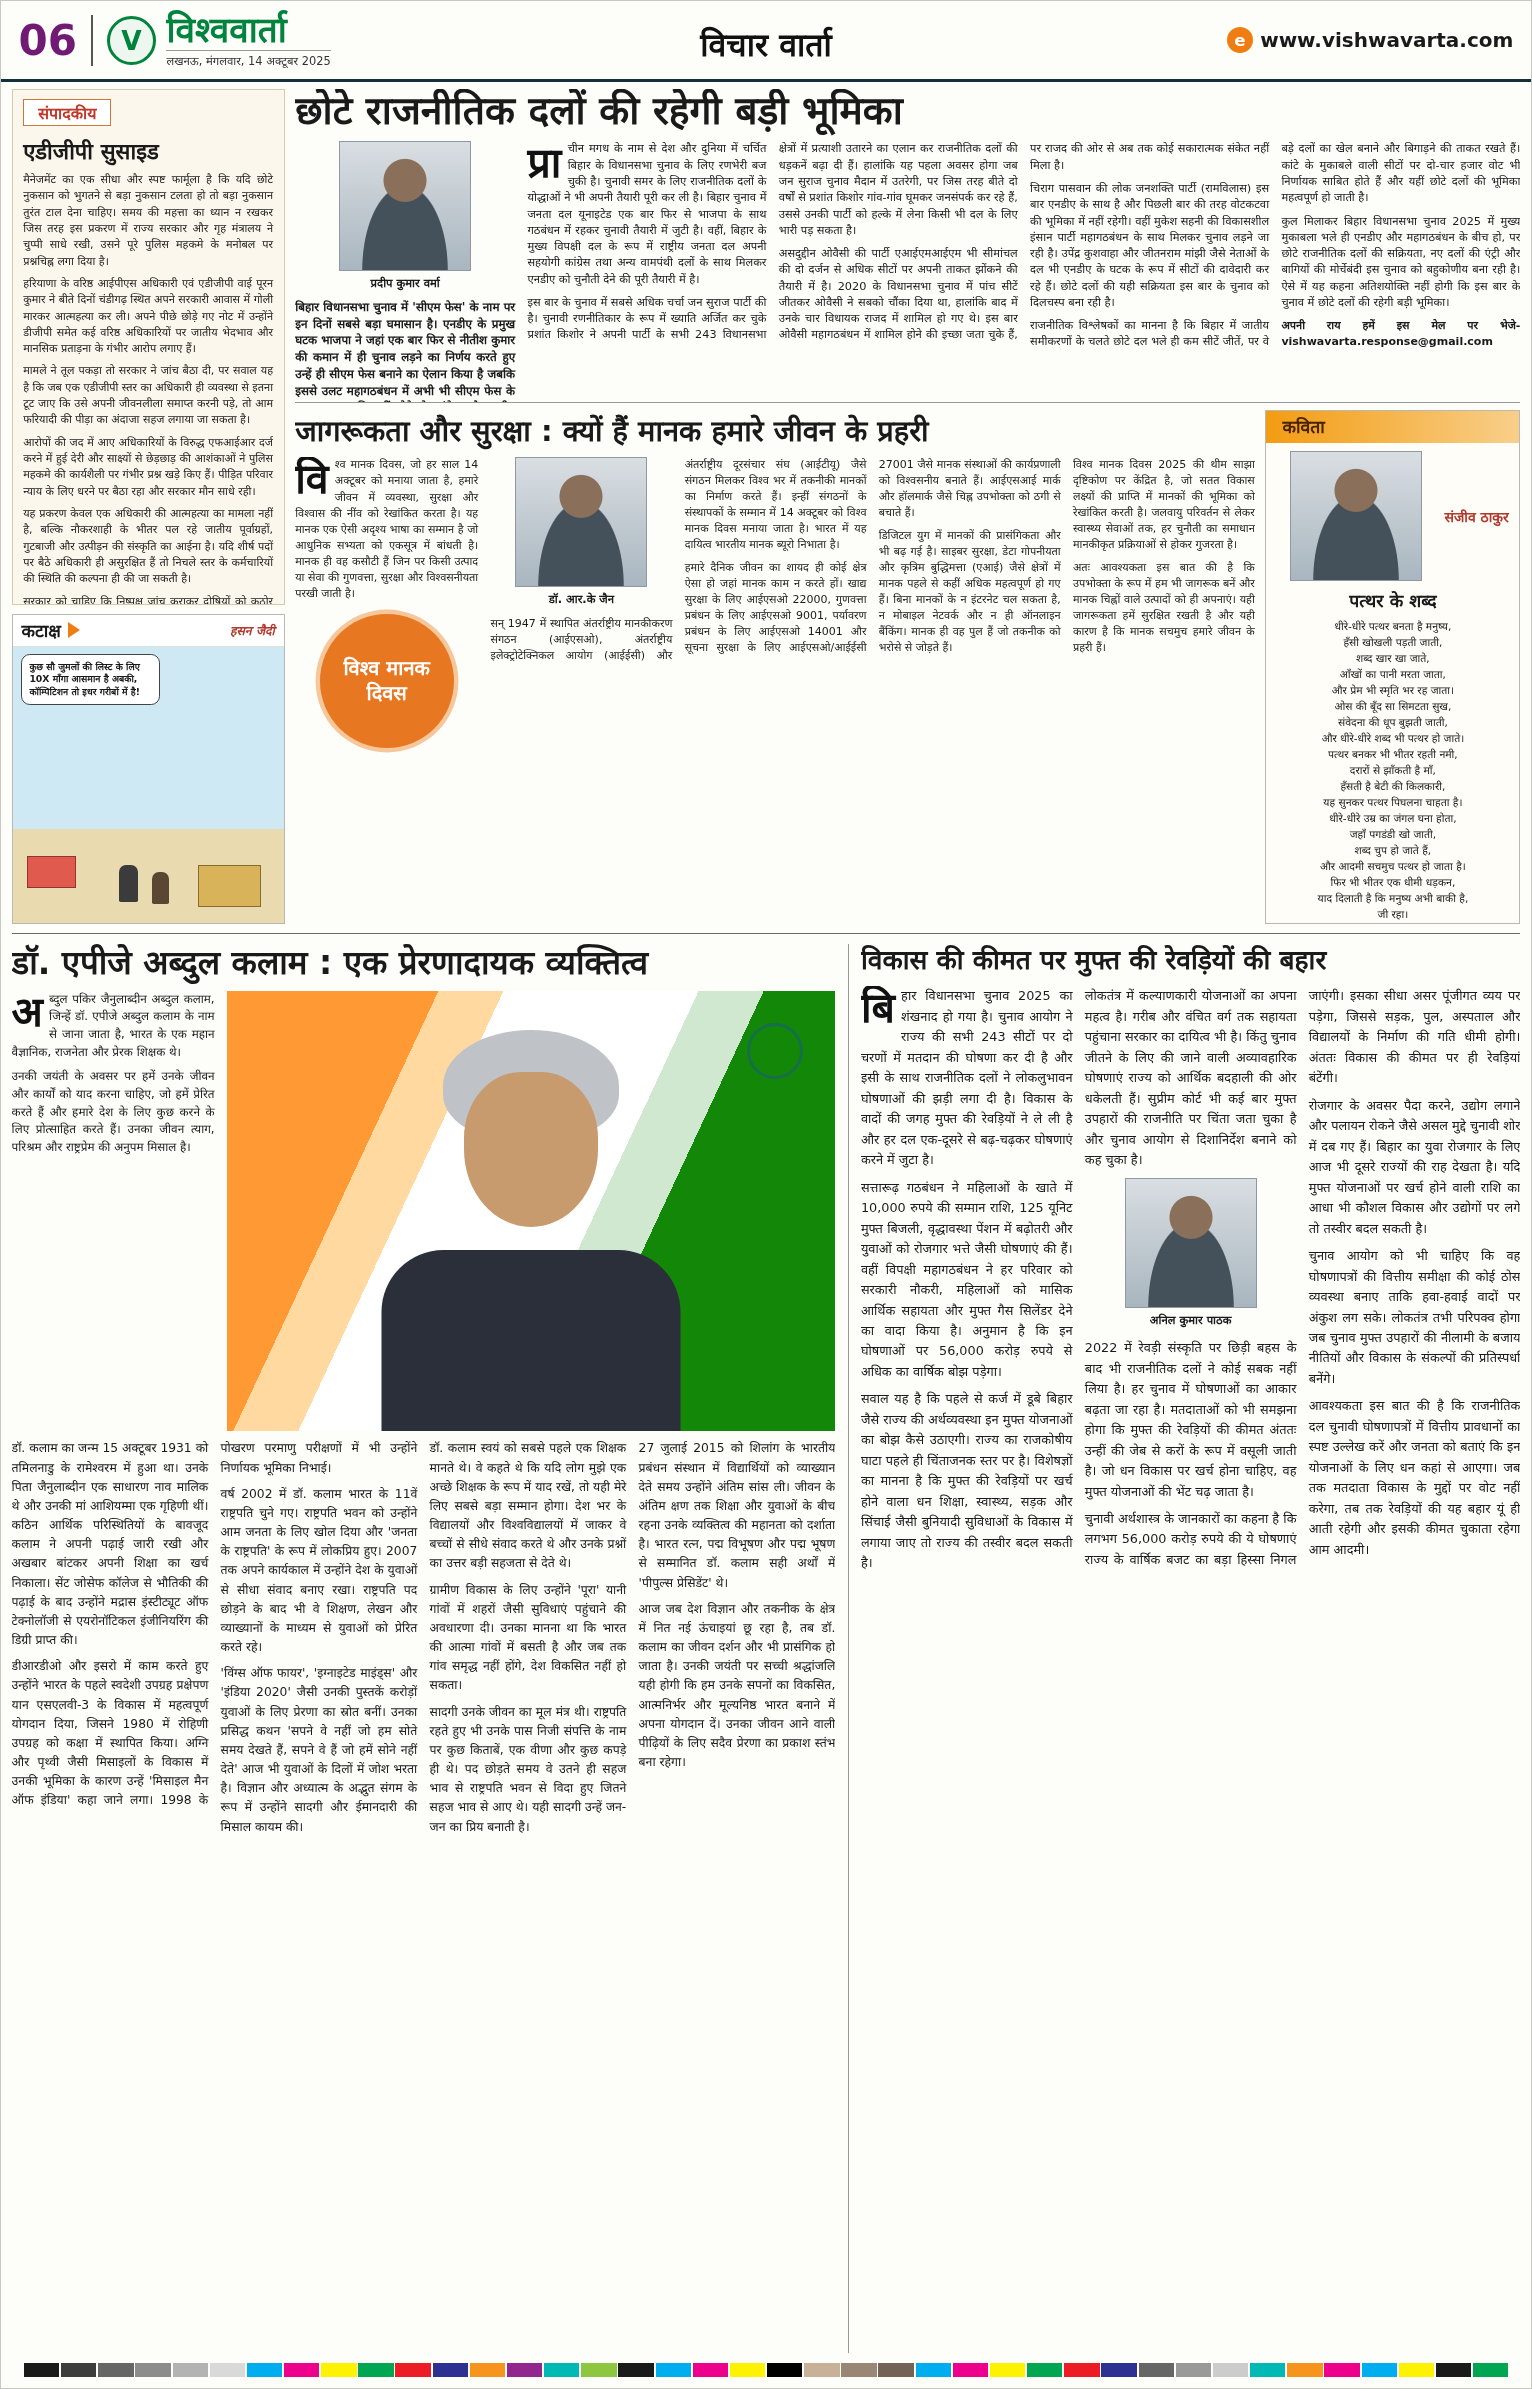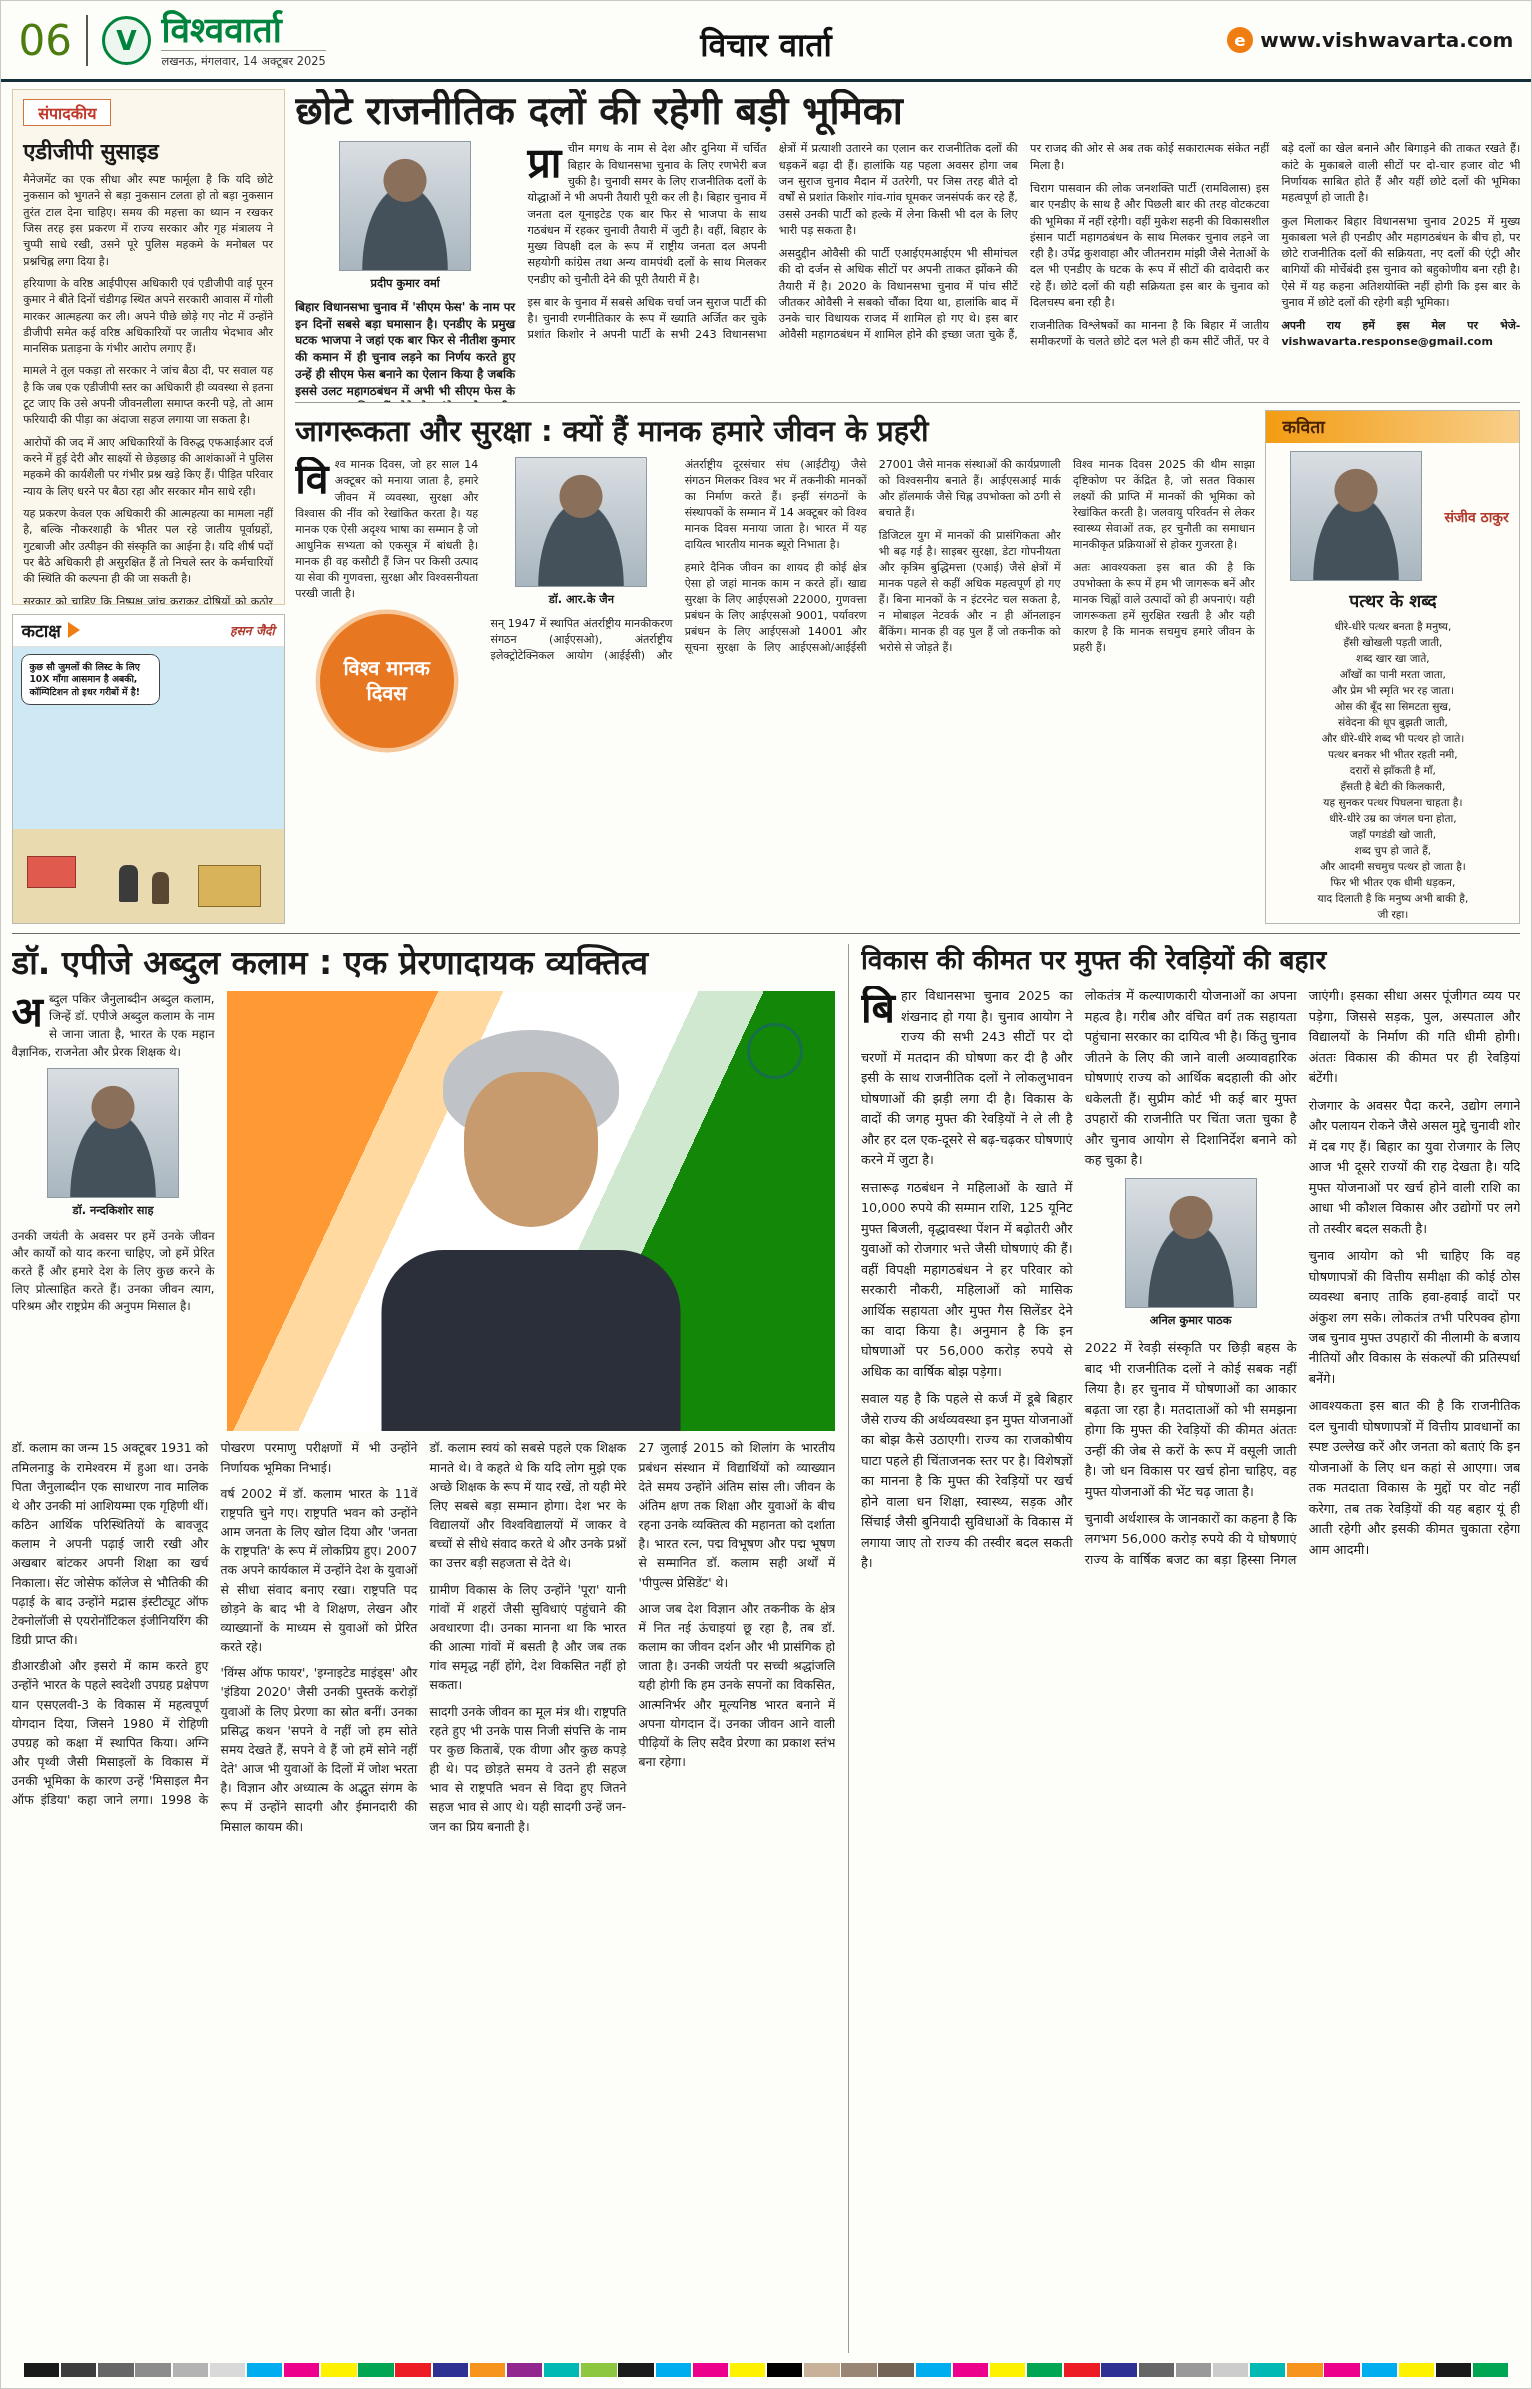--- a/index.html
+++ b/index.html
@@ -3,21 +3,21 @@
 <meta charset="utf-8">
 <style>
   * { box-sizing: border-box; margin: 0; padding: 0; }
   body { background:#e6e6e2; font-family:"DejaVu Sans", sans-serif; }
   .page { width:1532px; height:2389px; margin:0 auto; background:#fdfdfa; color:#1a1a1a;
           position:relative; overflow:hidden; border:0.9px solid #c9c9c4; }
 
   
   .header { height:81px; display:flex; align-items:center; padding:5.3px 17.6px;
             border-bottom:3.5px solid #14303a; position:relative; }
-  .page-num { font-size:42px; font-weight:400; color:#4d7c0f; }
+  .page-num { font-size:42px; font-weight:700; color:#701a75; }
   .hsep { width:1.8px; height:51px; background:#555; margin:0 14px; }
   .logo { width:49px; height:49px; border-radius:50%; border:3.5px solid #00843d; color:#00843d;
           font-size:26.4px; font-weight:800; display:flex; align-items:center; justify-content:center;
           background:#eef7ef; margin-right:10.6px; }
   .mast-name { font-size:35px; font-weight:800; color:#00843d; line-height:1.05; }
   .mast-sub { font-size:11.4px; color:#333; border-top:0.9px solid #999; padding-top:1.8px; margin-top:1.8px; }
   .section-title { position:absolute; left:50%; transform:translateX(-50%); top:21px;
                    font-size:32px; font-weight:800; color:#111; }
   .web { margin-left:auto; display:flex; align-items:center; gap:7px; font-size:20px; font-weight:700; }
   .e-circle { width:26.4px; height:26.4px; border-radius:50%; background:#f07d12; color:#fff;
@@ -242,24 +242,20 @@
       </div>
     </div>
 
     <div class="band2">
 
       <div class="kalam-article">
         <h1>डॉ. एपीजे अब्दुल कलाम : एक प्रेरणादायक व्यक्तित्व</h1>
         <div class="kalam-top">
           <div class="kalam-col1">
             <p><span class="dropcap">अ</span><span>ब्दुल पकिर जैनुलाब्दीन अब्दुल कलाम, जिन्हें डॉ. एपीजे अब्दुल कलाम के नाम से जाना जाता है, भारत के एक महान वैज्ञानिक, राजनेता और प्रेरक शिक्षक थे।</span></p>
-            <figure class="author-fig">
-              <div class="avatar"></div>
-              <figcaption>डॉ. नन्दकिशोर साह</figcaption>
-            </figure>
             <p>उनकी जयंती के अवसर पर हमें उनके जीवन और कार्यों को याद करना चाहिए, जो हमें प्रेरित करते हैं और हमारे देश के लिए कुछ करने के लिए प्रोत्साहित करते हैं। उनका जीवन त्याग, परिश्रम और राष्ट्रप्रेम की अनुपम मिसाल है।</p>
           </div>
           <div class="kalam-art">
             <div class="k-chakra"></div>
             <div class="k-hair"></div>
             <div class="k-face"></div>
             <div class="k-jacket"></div>
           </div>
         </div>
         <div class="kalam-cols">

